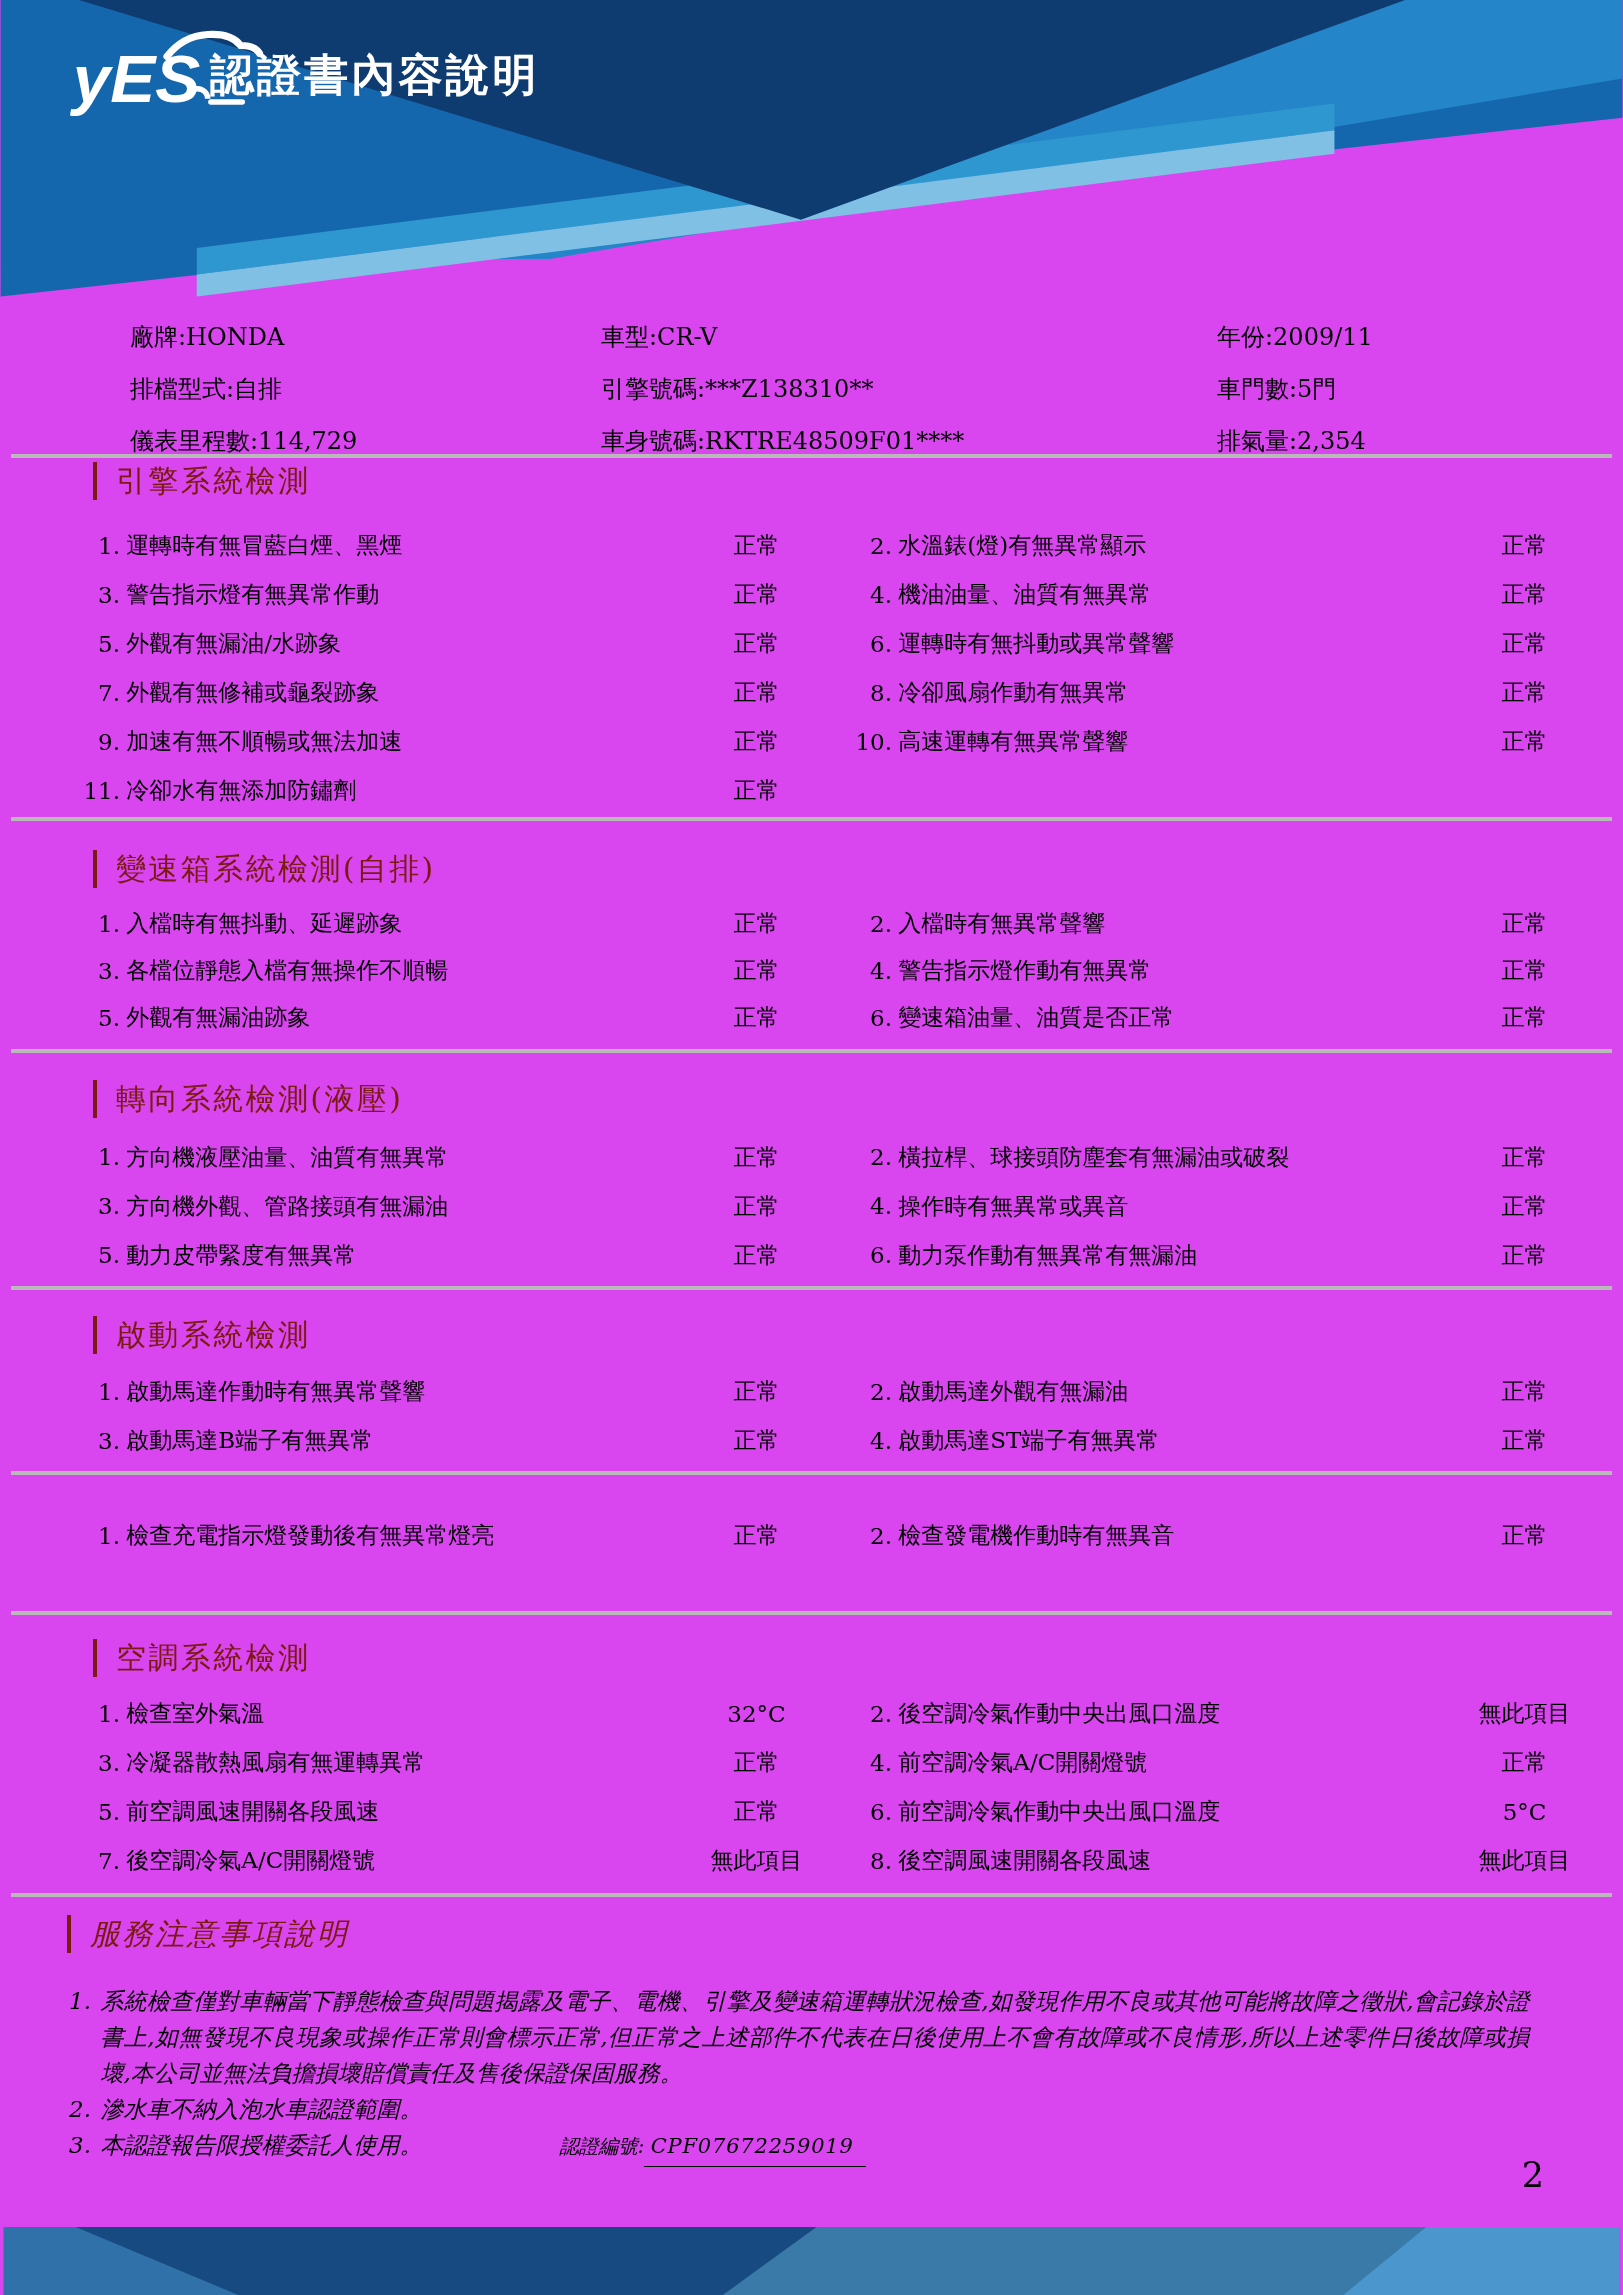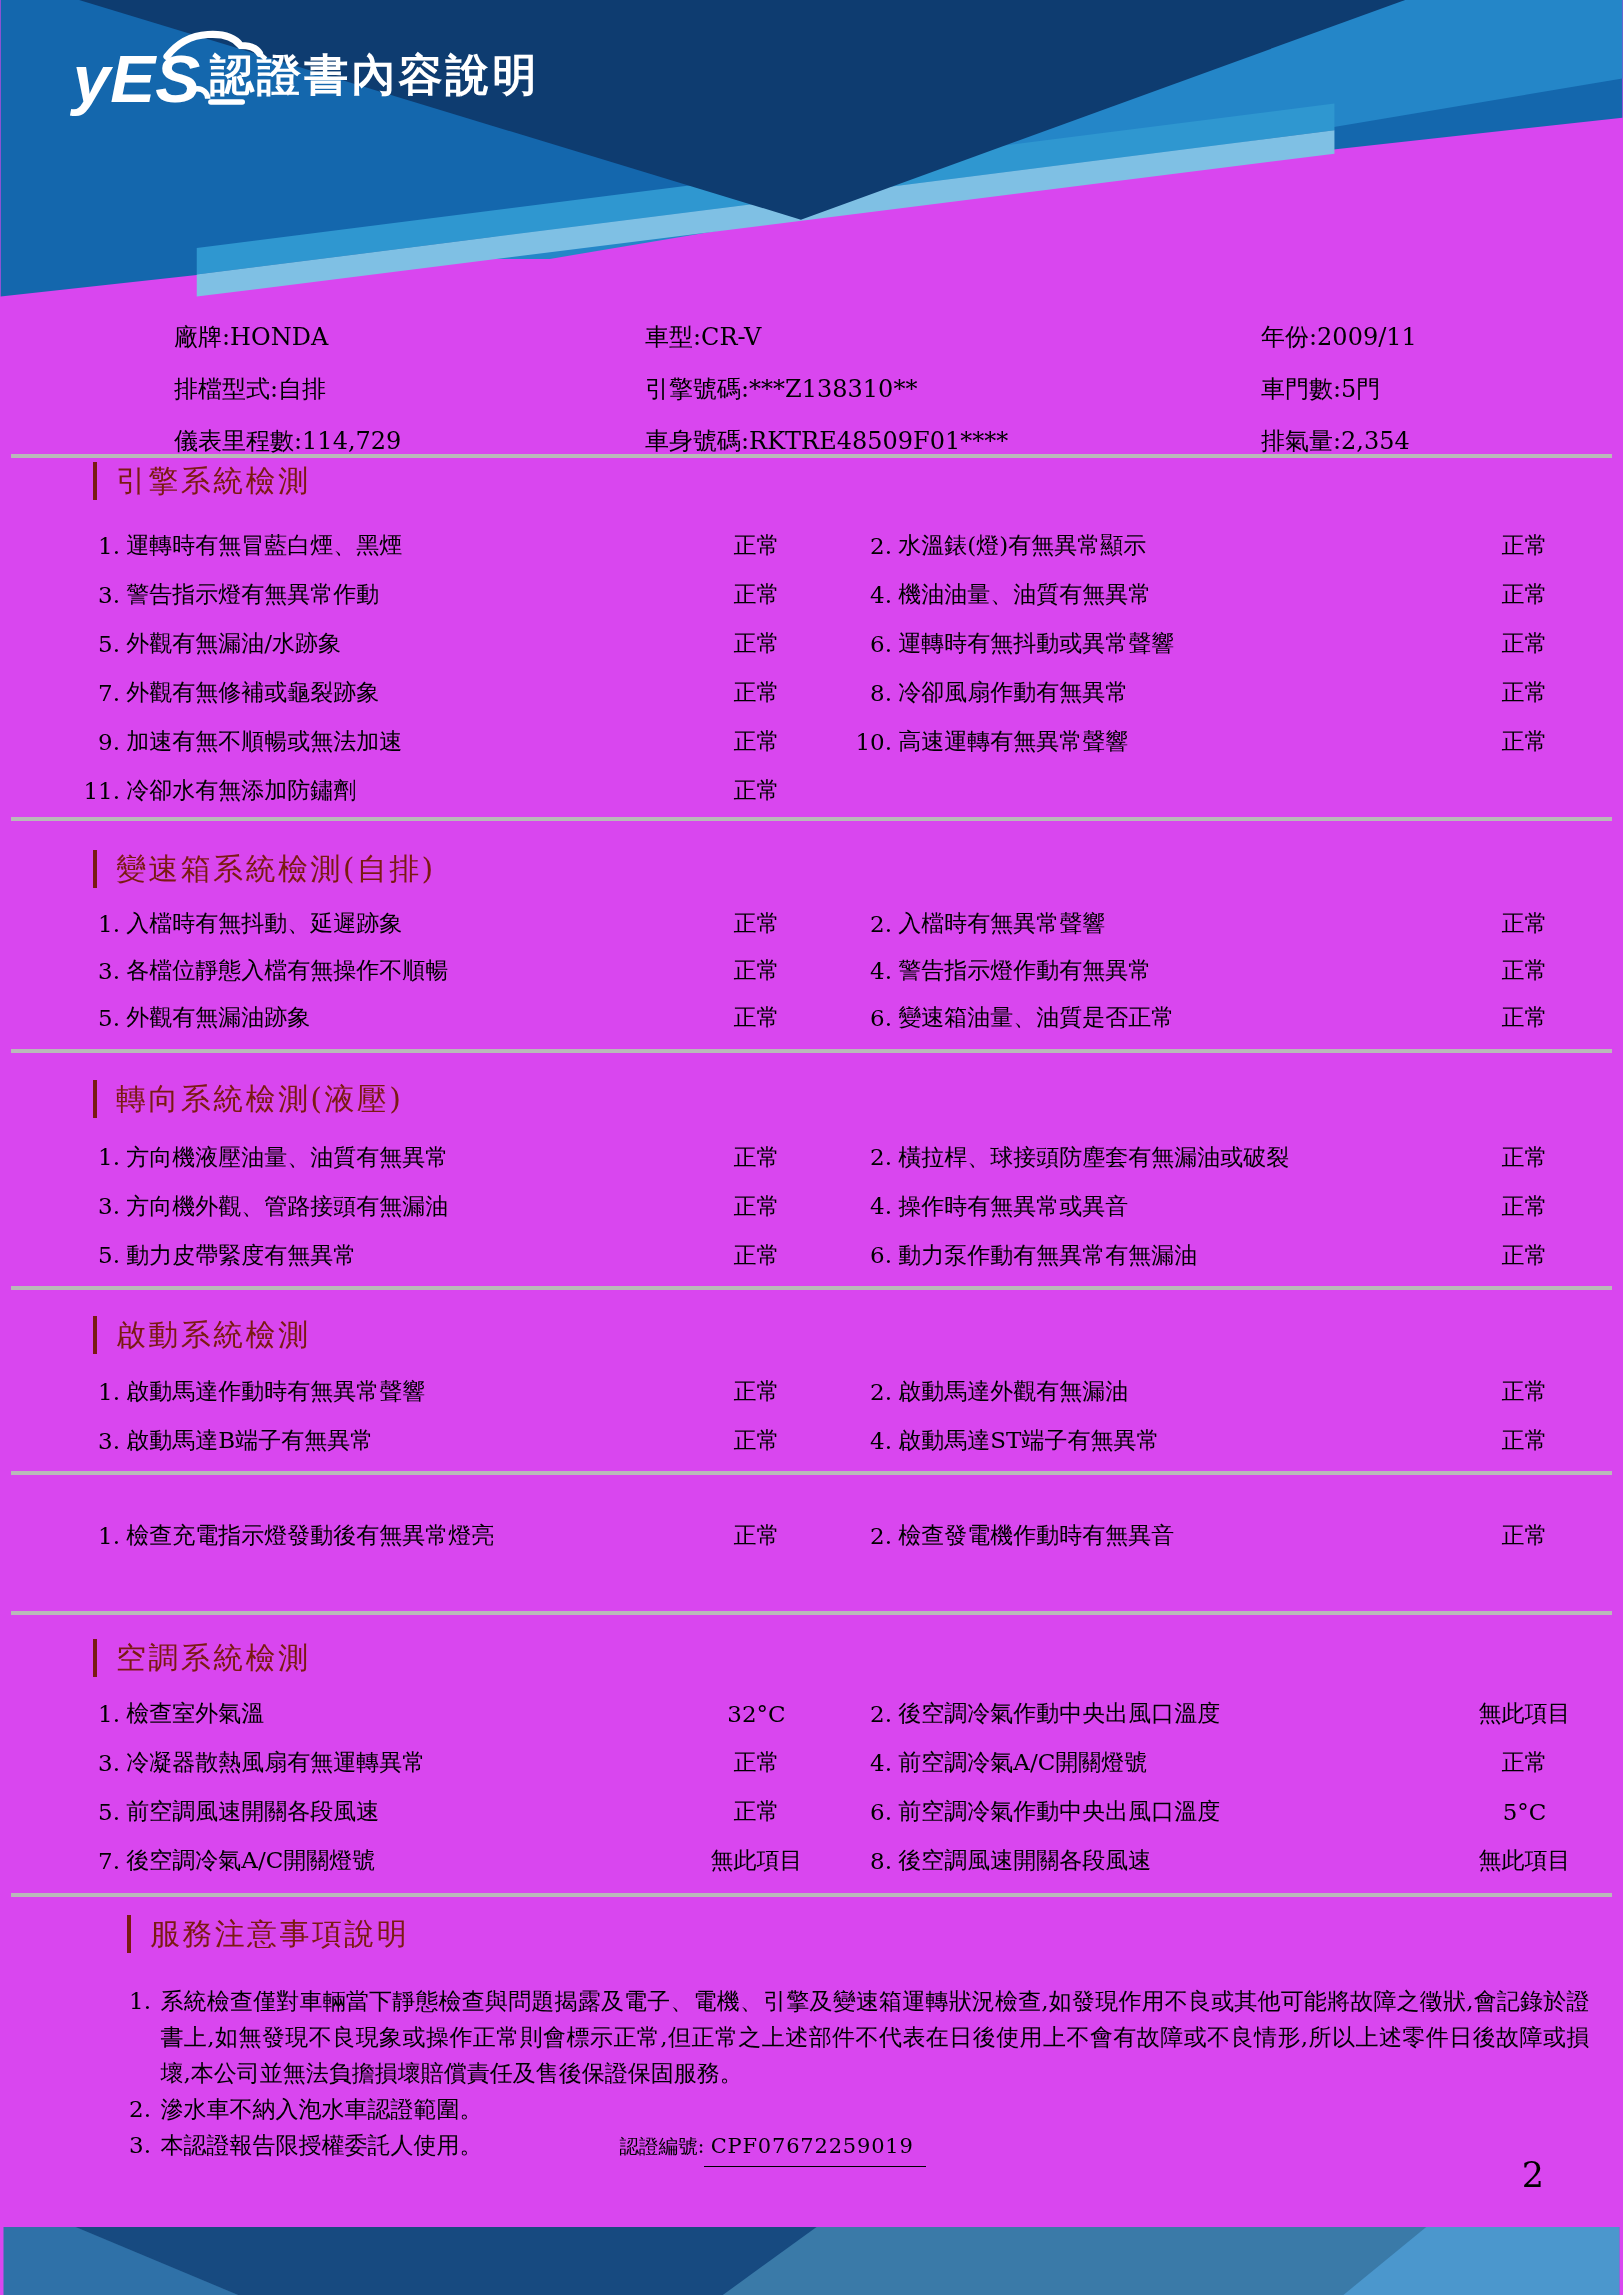--- a/index.html
+++ b/index.html
@@ -11,21 +11,21 @@
   
   .header { position:absolute; top:0; left:0; width:1623px; height:306px; }
   .header svg { display:block; }
   .brand-title {
     position:absolute; top:46px; left:210px;
     font-family:"Liberation Sans","DejaVu Sans",sans-serif;
     font-weight:bold; font-size:44px; color:#ffffff; letter-spacing:3.1px;
   }
   
   .info { position:absolute; top:311px; left:130px; width:1437px; font-size:24px; }
-  .info-row { display:flex; height:52px; align-items:center;margin-left:44px; }
+  .info-row { display:flex; height:52px; align-items:center; }
   .info-cell { white-space:nowrap; }
   .info-cell.c0 { width:471px; }
   .info-cell.c1 { width:616px; }
   .info-cell.c2 { flex:1; }
   
   .sep { position:absolute; left:11px; width:1601px; height:3.9px; background:#b9b9b9; }
   
   .sec { position:absolute; left:0; width:1623px; padding-left:82px; box-sizing:border-box; }
   .sec-head { display:flex; align-items:center; margin-left:11px; height:44px; }
   .sec-bar { width:3.9px; height:38px; background:#7a1a12; margin-right:19px; flex:none; }
@@ -33,21 +33,21 @@
   .sec-rows { }
   .srow { display:flex; align-items:center; font-size:23px; }
   .srow span { white-space:nowrap; }
   .n-l { width:38px; text-align:right; flex:none; }
   .t-l { width:550px; padding-left:6.3px; box-sizing:border-box; flex:none; }
   .v-l { width:173px; text-align:center; flex:none; }
   .n-r { width:49px; text-align:right; flex:none; }
   .t-r { width:542px; padding-left:6.3px; box-sizing:border-box; flex:none; }
   .v-r { width:181px; text-align:center; flex:none; }
   
-  .notes { position:absolute; top:1912px; left:0; width:1623px; padding-left:116px; box-sizing:border-box; }
+  .notes { position:absolute; top:1912px; left:0; width:1623px; padding-left:56px; box-sizing:border-box;font-style:italic; }
   .notes-rows { margin-top:27px; }
   .note-row { display:flex; align-items:baseline; font-size:23px; line-height:36px; }
   .note-num { width:35px; text-align:right; flex:none; }
   .note-text { margin-left:9.4px; width:1429px; text-align:justify; }
   .note-row.with-cert .note-text { width:auto; }
   .cert-label { margin-left:137px; font-size:19.6px; flex:none; }
   .cert-value { font-size:21px; letter-spacing:0.8px; border-bottom:1.6px solid #000; padding:0 12.6px 1.6px 6.3px; flex:none; }
   
   .pagenum { position:absolute; top:2155px; right:79px; font-size:35px; }
   .footer { position:absolute; left:0; bottom:0; width:1623px; height:68px; }

